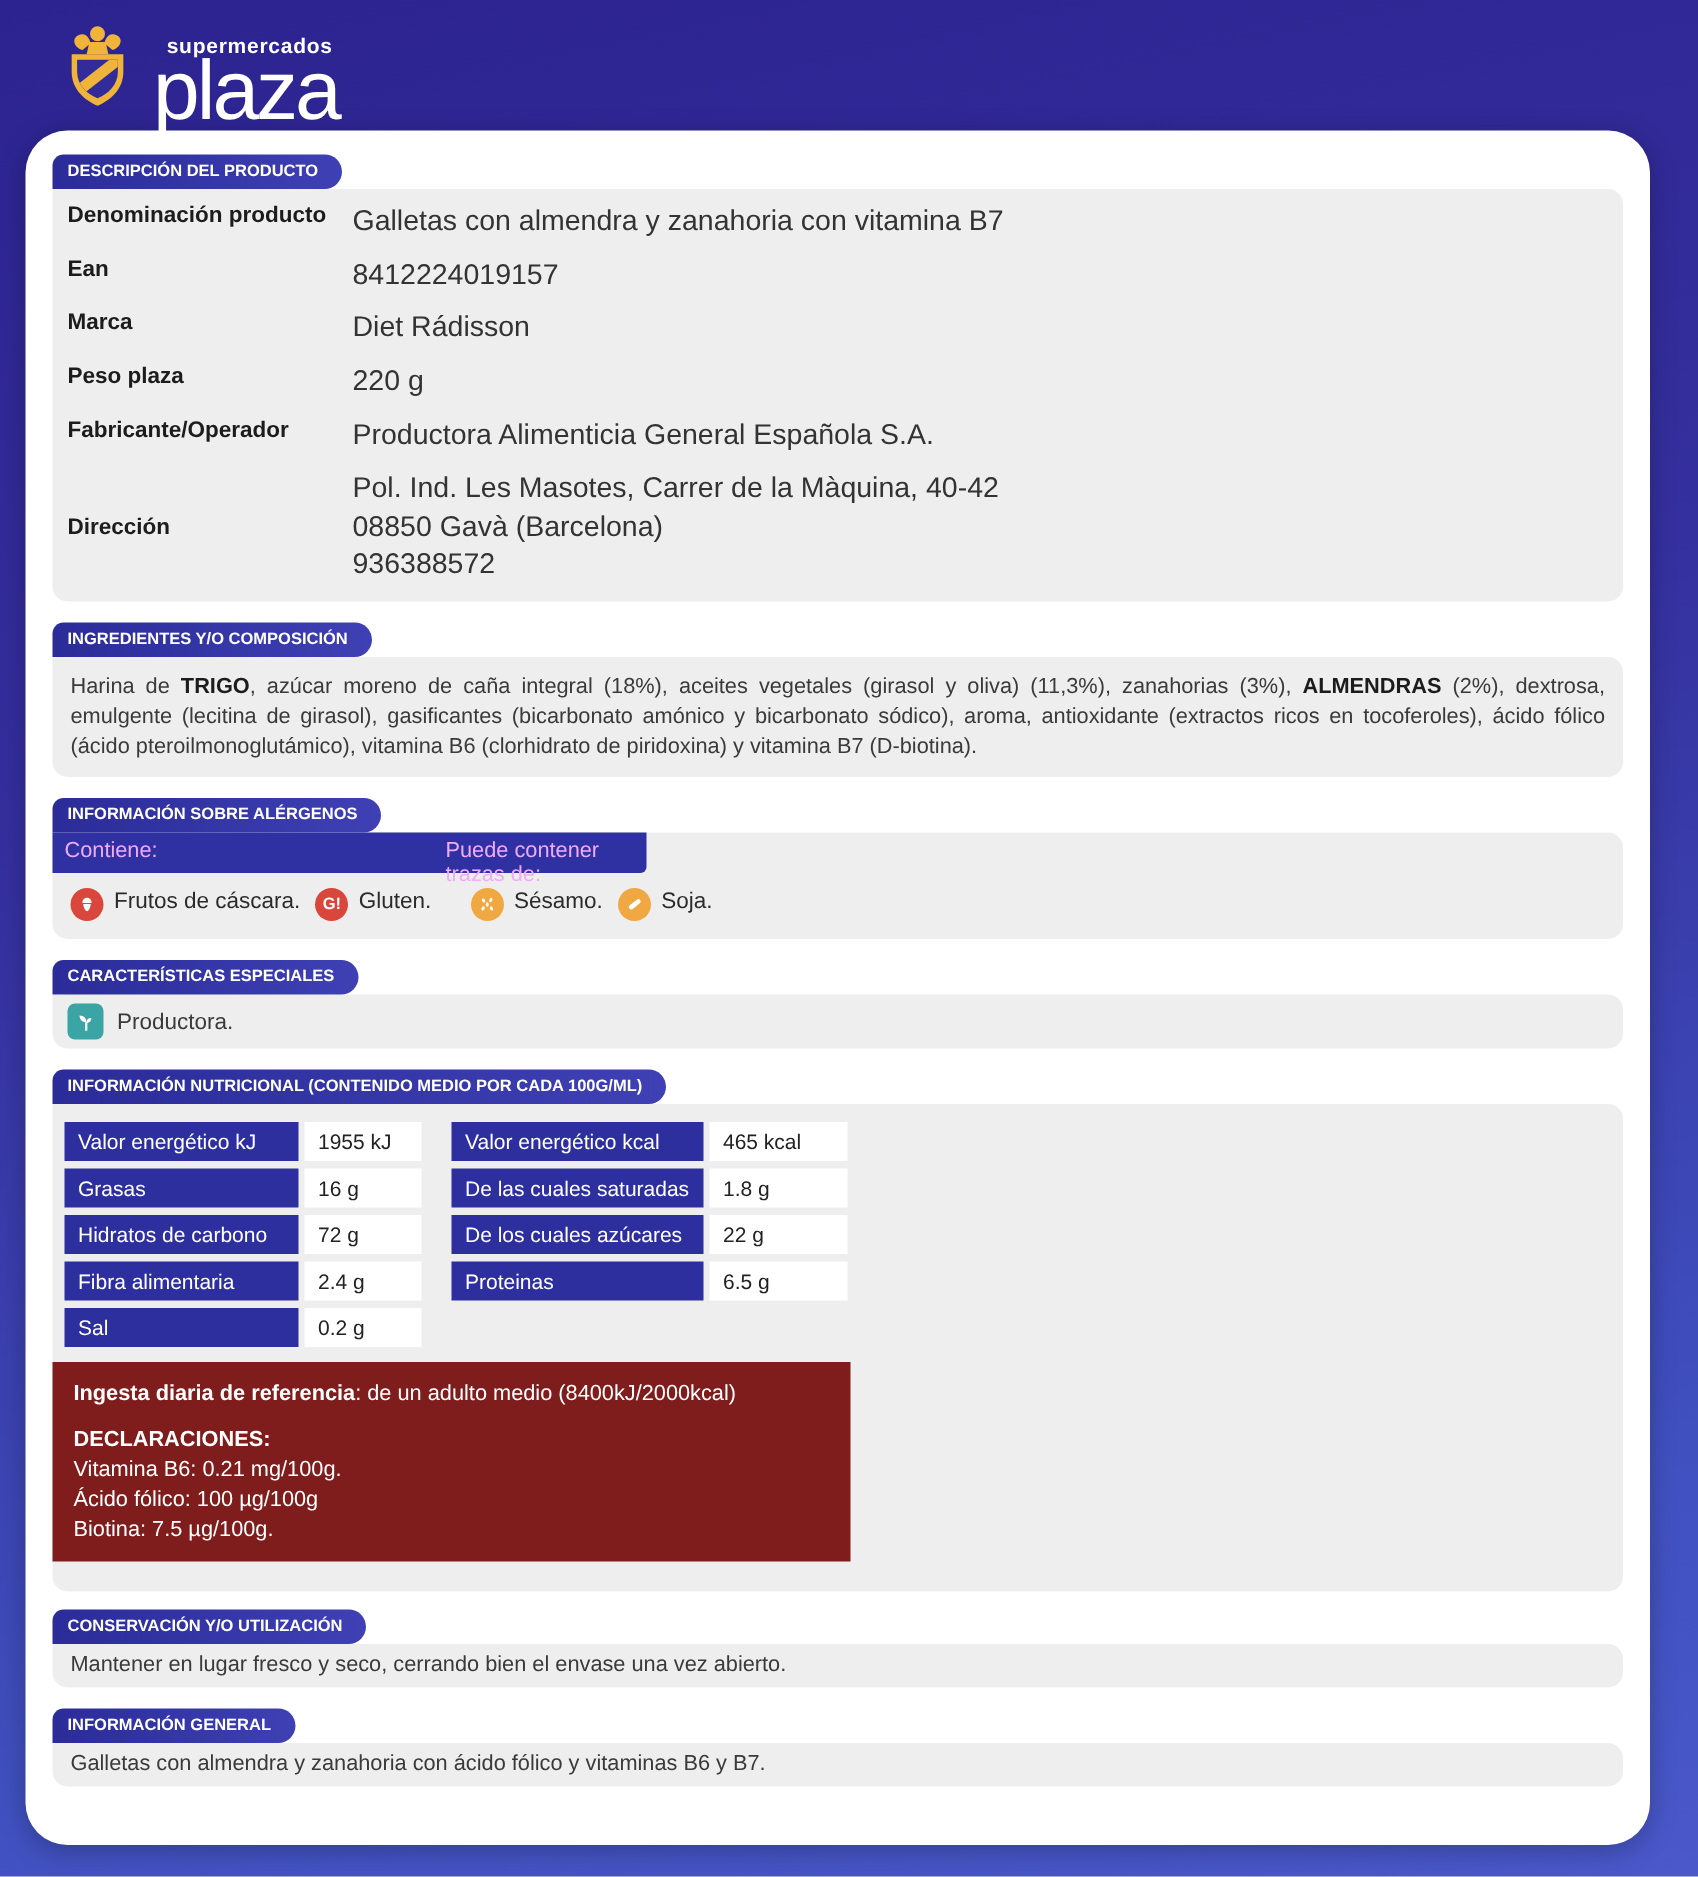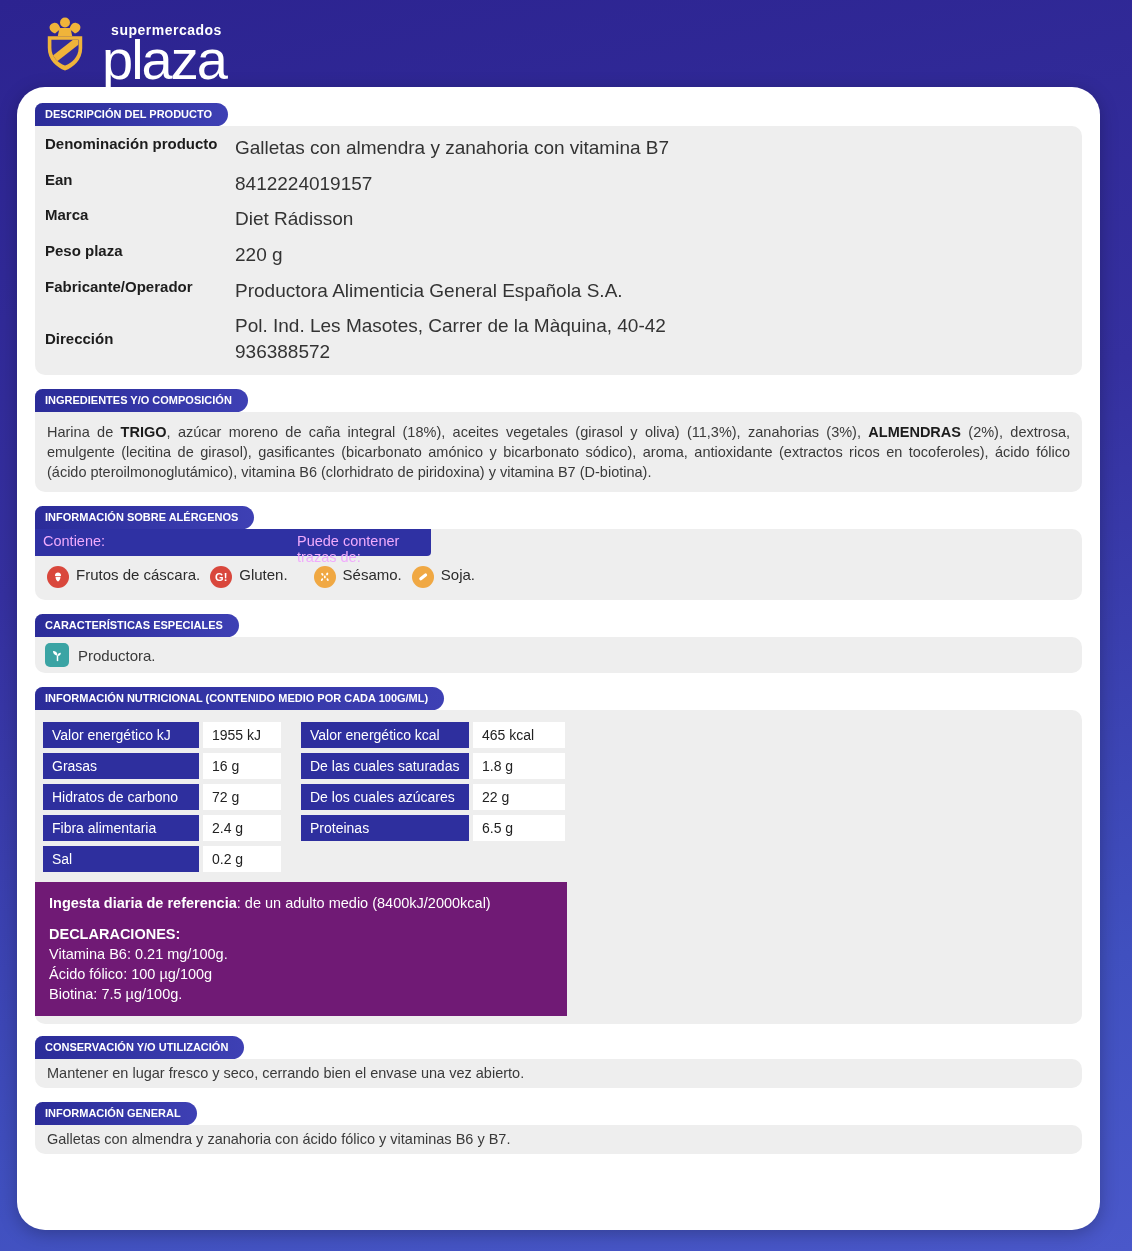--- a/index.html
+++ b/index.html
@@ -46,28 +46,28 @@
   .allg-item + .allg-item { margin-left:10px; }
   .allg-item.shift { margin-left:26px; }
   .badge { width:22px; height:22px; border-radius:50%; display:flex; align-items:center; justify-content:center; flex:0 0 22px; }
   .badge.red { background:#d9473c; }
   .badge.orange { background:#f0a843; }
   .badge .g { color:#fff; font-size:11px; font-weight:bold; line-height:1; }
   
   .carac-row { display:flex; align-items:center; gap:9px; padding:6px 10px; font-size:15px; }
   .veg-badge { width:24px; height:24px; border-radius:5px; background:#3ba4a4; display:flex; align-items:center; justify-content:center; }
   
-  .nut-box { padding:12px 8px 8px 8px; }
+  .nut-box { padding:12px 8px 20px 8px; }
   .nut-tables { display:flex; gap:20px; align-items:flex-start; }
   .ntable { display:grid; gap:5px 4px; font-size:14px; }
   .ntable.left { grid-template-columns:156px 78px; }
   .ntable.right { grid-template-columns:168px 92px; }
   .ncell-label { background:#2e2f9e; color:#fff; padding:5px 9px; }
   .ncell-value { background:#fff; color:#222; padding:5px 9px; }
-  .ingesta { width:532px; margin:10px 0 0 -8px; background:#701a75; color:#fff;
+  .ingesta { width:532px; margin:10px 0 0 -8px; background:#7f1d1d; color:#fff;
     padding:12px 14px; font-size:14.5px; line-height:1.3; }
   .ingesta .decl-title { margin-top:12px; font-weight:bold; }
   .ingesta .line { margin-top:1px; }
   
   .text-box { padding:6px 12px 7px 12px; font-size:14.5px; }
 </style>
 </head>
 <body>
 
 <div class="logo">
@@ -117,20 +117,21 @@
         <div class="desc-value">220 g</div>
       </div>
       <div class="desc-row">
         <div class="desc-label">Fabricante/Operador</div>
         <div class="desc-value">Productora Alimenticia General Española S.A.</div>
       </div>
       <div class="desc-row" style="align-items:center;">
         <div class="desc-label">Dirección</div>
         <div class="desc-value">
           <div>Pol. Ind. Les Masotes, Carrer de la Màquina, 40-42</div>
+          <div>08850 Gavà (Barcelona)</div>
           <div>936388572</div>
         </div>
       </div>
     </div>
   </div>
 
   <div class="section">
     <div class="tab">INGREDIENTES Y/O COMPOSICIÓN</div>
     <div class="graybox ing-box"><span>Harina de </span><b>TRIGO</b><span>, azúcar moreno de caña integral (18%), aceites vegetales (girasol y oliva) (11,3%), zanahorias (3%), </span><b>ALMENDRAS</b><span> (2%), dextrosa, emulgente (lecitina de girasol), gasificantes (bicarbonato amónico y bicarbonato sódico), aroma, antioxidante (extractos ricos en tocoferoles), ácido fólico (ácido pteroilmonoglutámico), vitamina B6 (clorhidrato de piridoxina) y vitamina B7 (D-biotina).</span></div>
   </div>

